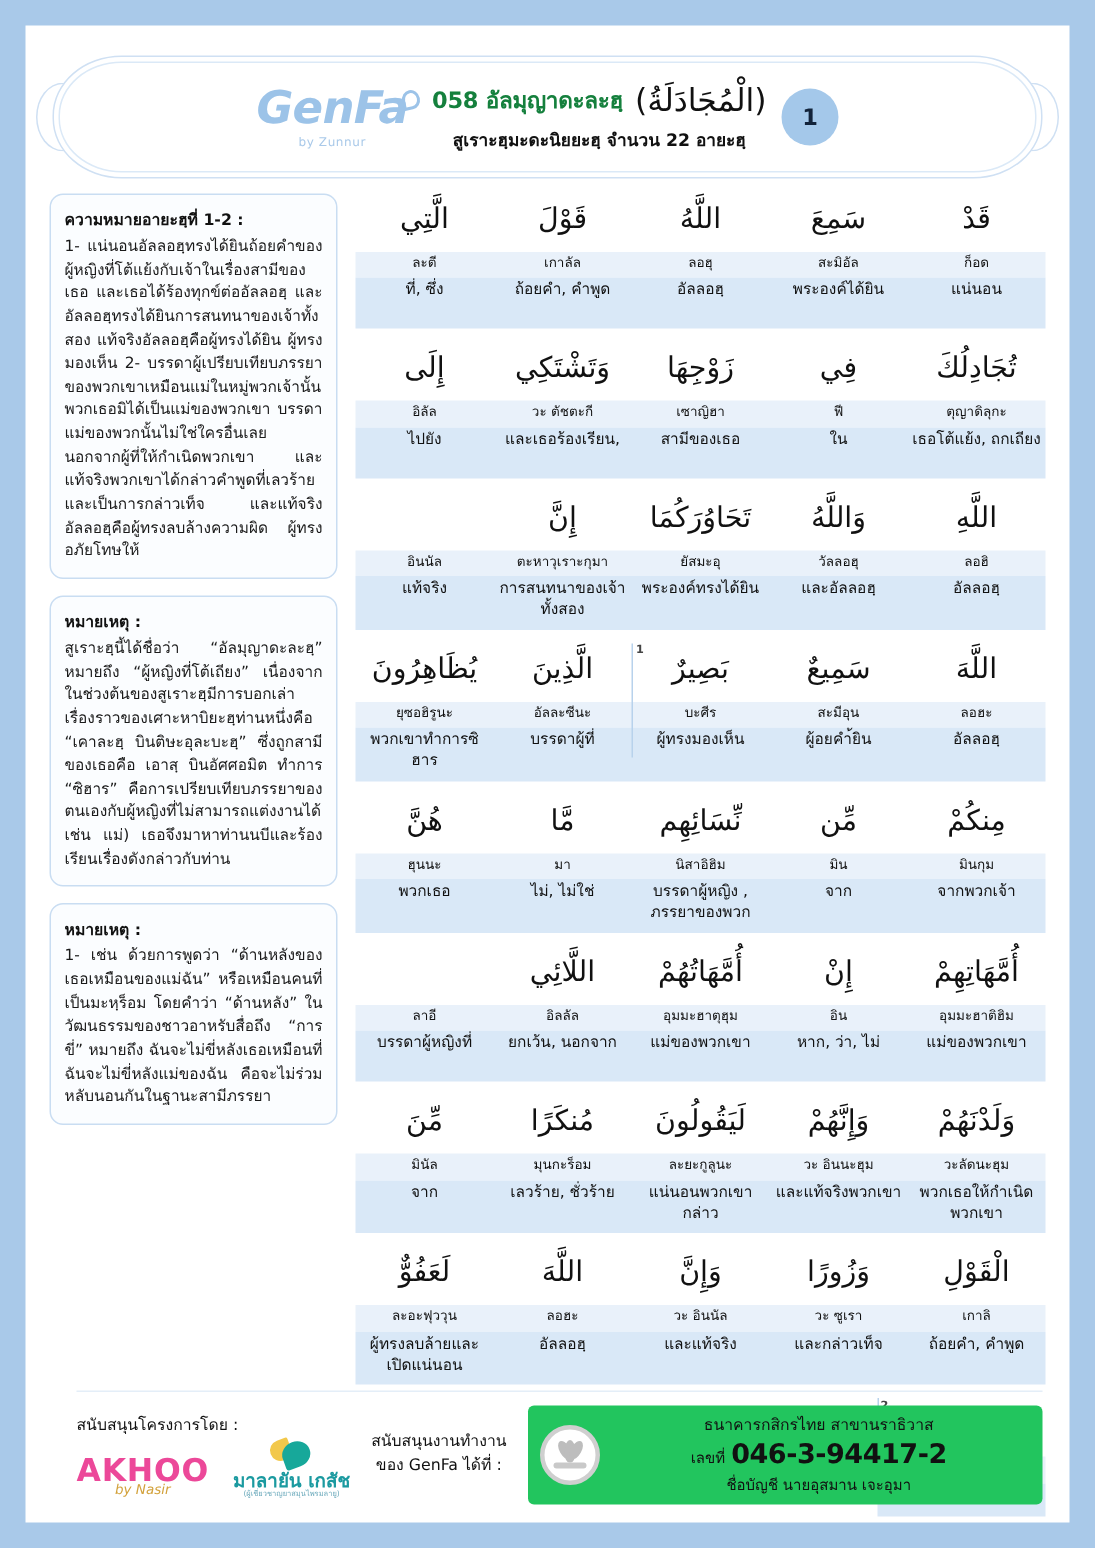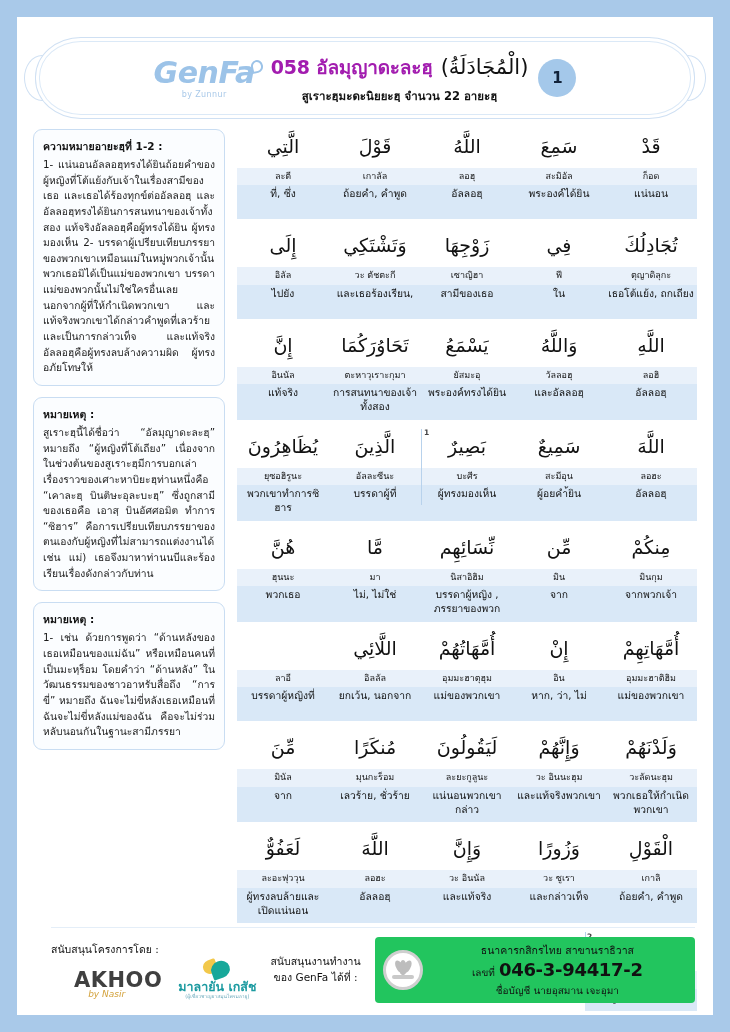--- a/index.html
+++ b/index.html
@@ -80,23 +80,23 @@
     margin-top: 3px;
     letter-spacing: 0.4px;
   }
 
   .hdr-titles { text-align: center; }
   .hdr-title-row {
     display: flex; align-items: center; justify-content: center; gap: 8px;
     white-space: nowrap;
   }
   .hdr-title {
-    font-size: 19px;
-    font-weight: bold;
-    color: #a21caf;
+    font-size: 15px;
+    font-weight: bold;
+    color: #15803d;
     letter-spacing: -0.2px;
   }
   .hdr-title-ar {
     font-size: 21px;
     color: #111;
     direction: rtl;
     font-family: "DejaVu Sans", serif;
   }
   .hdr-sub {
     font-size: 11.5px;
@@ -231,24 +231,23 @@
     font-size: 10.5px;
     color: #111;
     margin-bottom: 2px;
   }
   .f-logos { display: flex; align-items: flex-end; gap: 16px; }
 
   .akhoo { text-align: center; position: relative; }
   .akhoo-main {
     font-size: 21px;
     font-weight: bold;
-    color: #404040;
+    color: #ec4899;
     letter-spacing: 0.5px;
     line-height: 1;
-    margin-left: 23px;
   }
   .akhoo-sub {
     font-size: 9px;
     font-style: italic;
     color: #d3a23c;
     margin-top: -2px;
   }
 
   .malayan { text-align: center; line-height: 1; }
   .mal-icon {
@@ -433,21 +432,20 @@
           <div class="th-cell">สามีของเธอ</div>
           <div class="th-cell">และเธอร้องเรียน,</div>
           <div class="th-cell">ไปยัง</div>
         </div>
       </div>
 
       <div class="vrow">
         <div class="grid">
           <div class="ar-cell">اللَّهِ</div>
           <div class="ar-cell">وَاللَّهُ</div>
-          <div class="ar-cell">يَسْمَعُ</div>
           <div class="ar-cell">تَحَاوُرَكُمَا</div>
           <div class="ar-cell">إِنَّ</div>
         </div>
         <div class="grid band-tl">
           <div class="tl-cell">ลอฮิ</div>
           <div class="tl-cell">วัลลอฮุ</div>
           <div class="tl-cell">ยัสมะอุ</div>
           <div class="tl-cell">ตะหาวุเราะกุมา</div>
           <div class="tl-cell">อินนัล</div>
         </div>

